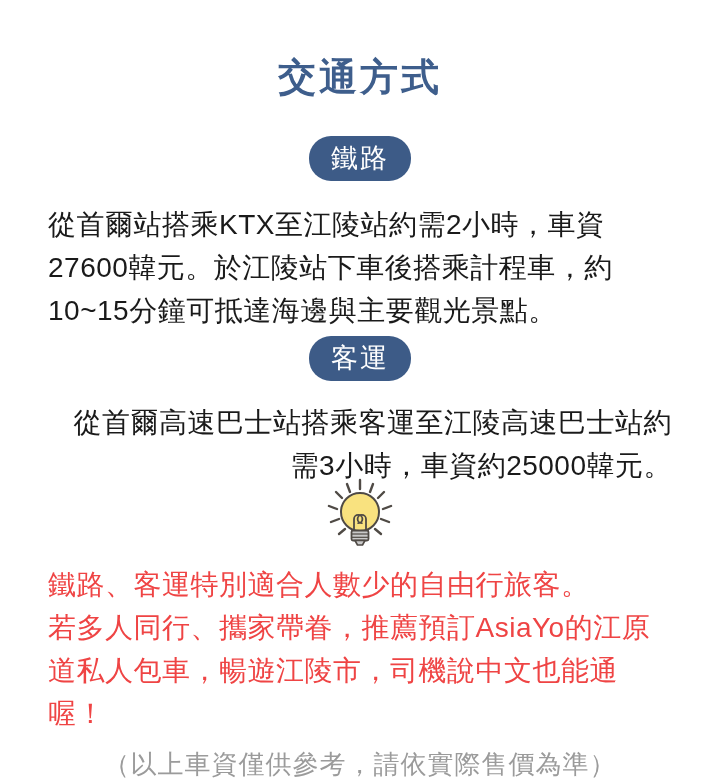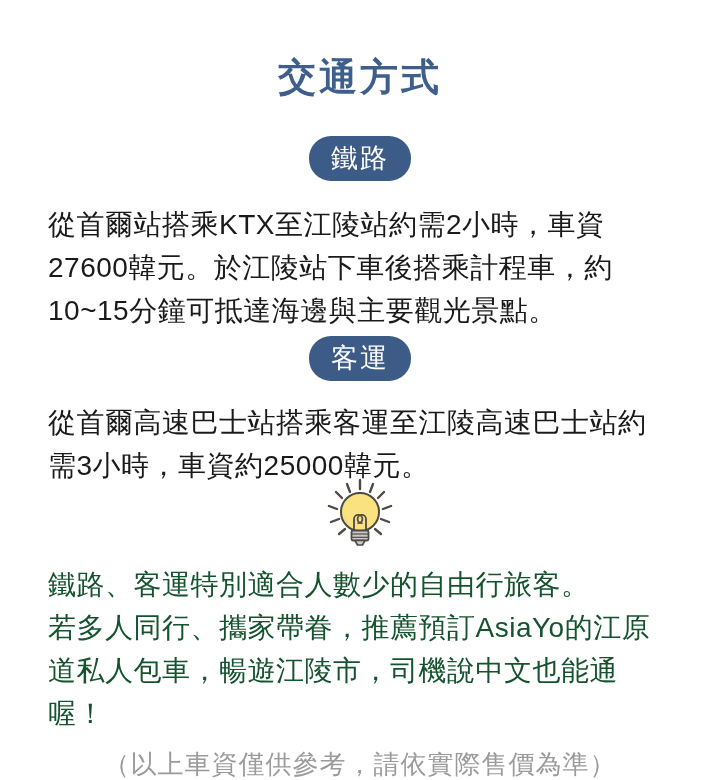--- a/index.html
+++ b/index.html
@@ -36,33 +36,33 @@
     letter-spacing:2px;
   }
 
   .para{
     margin:22px 48px 0;
     font-size:28px;
     line-height:43px;
     color:#1A1A1A;
     letter-spacing:0.5px;
   }
-  .para.second{margin-top:20px;}
+  .para.second{margin-top:20px;text-align:right;}
 
   .bulb-row{
     text-align:center;
     margin-top:-10px;
   }
   .bulb-row svg{display:inline-block;}
 
   .tip{
     margin:8px 48px 0;
     font-size:28px;
     line-height:43px;
-    color:#14532d;
+    color:#ef4444;
     letter-spacing:0.5px;
   }
   .tip .tip-line{display:block;}
 
   .footnote{
     margin-top:11px;
     text-align:center;
     font-size:26px;
     line-height:36px;
     color:#9B9B9B;

